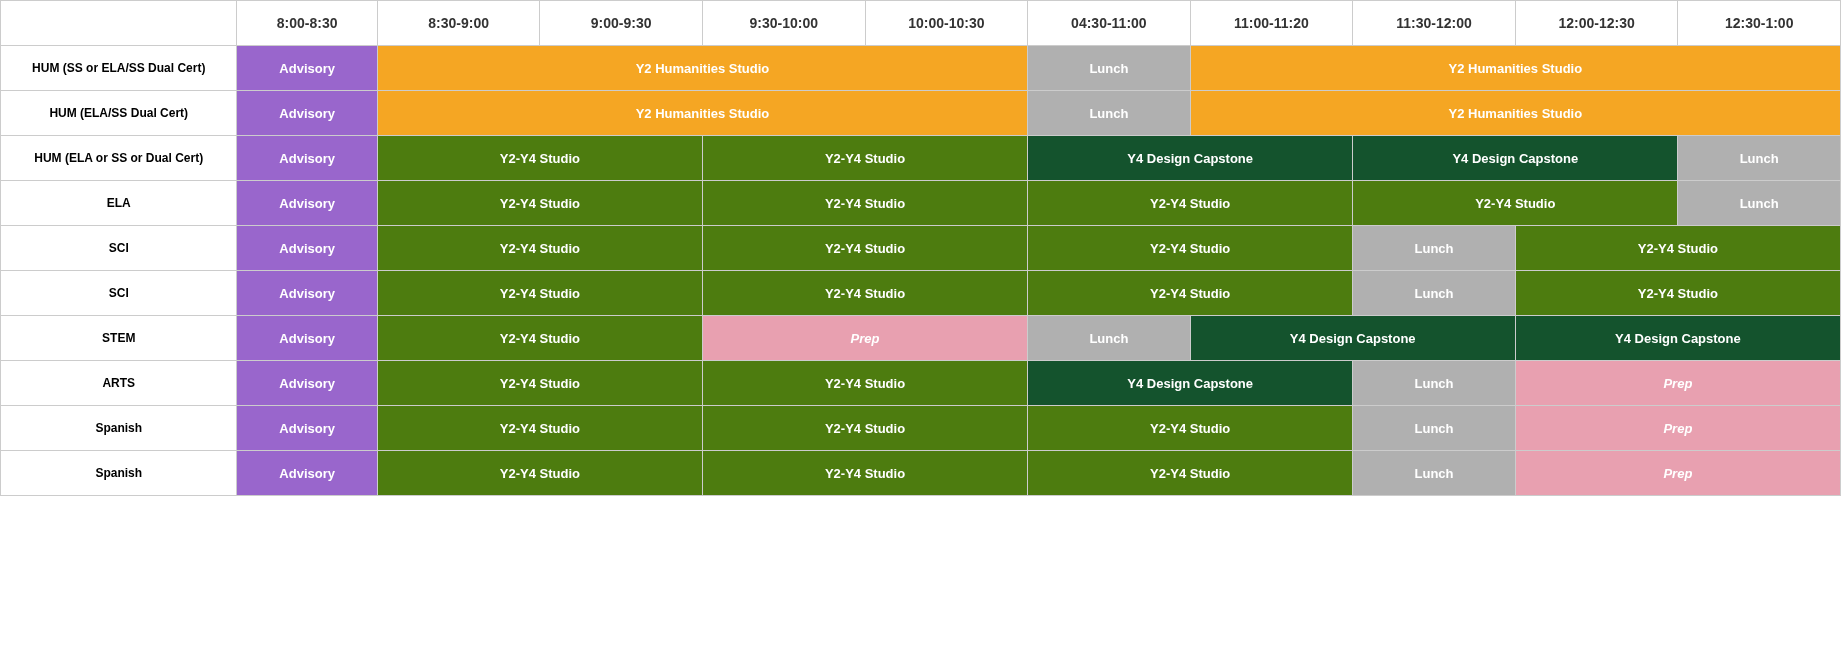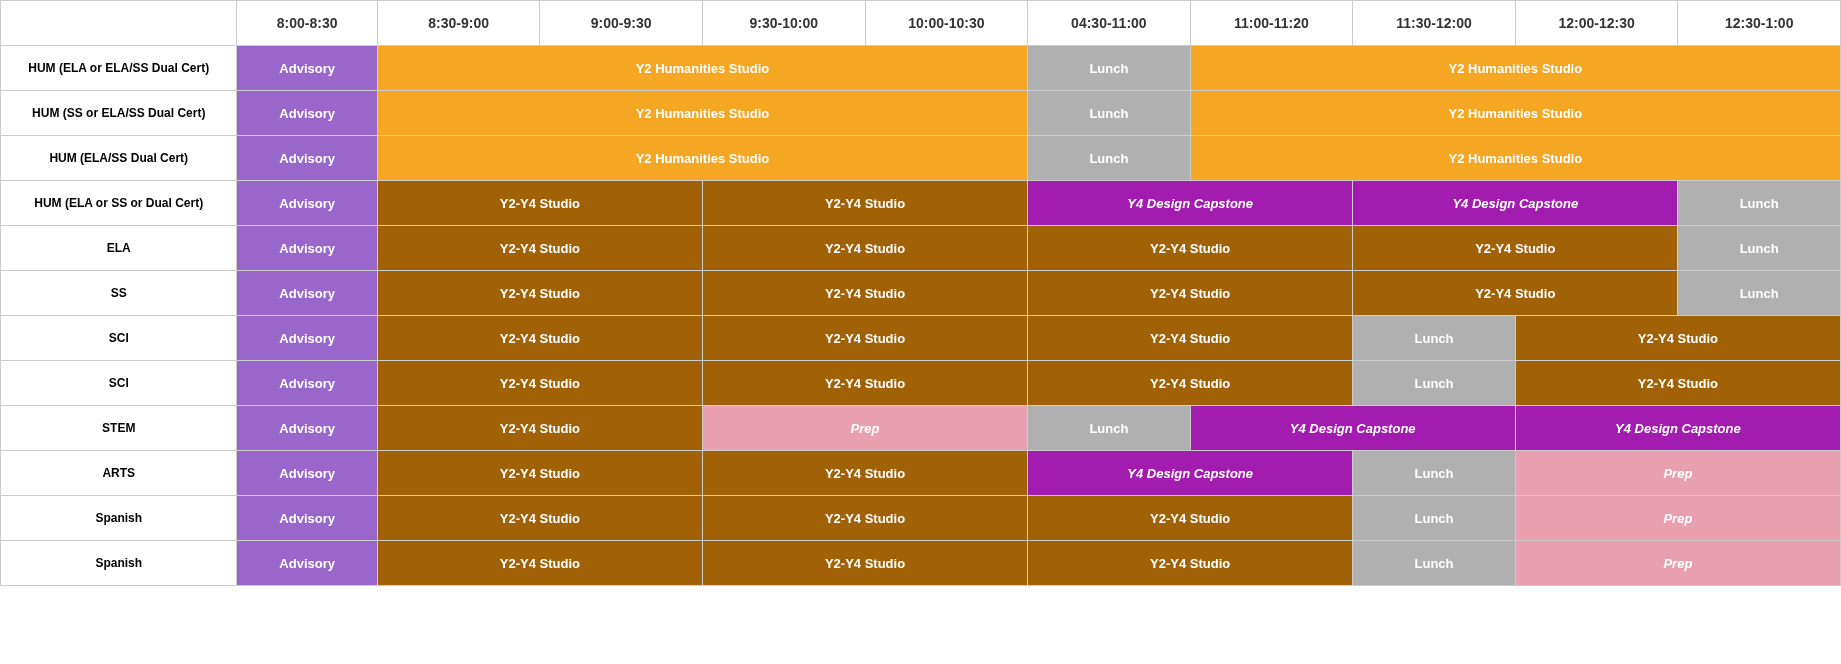--- a/index.html
+++ b/index.html
@@ -49,30 +49,29 @@
       font-weight: bold;
     }
 
     .cell-lunch {
       background: #b0b0b0;
       color: #fff;
       font-weight: bold;
     }
 
     .cell-y2y4-studio {
-      background: #a16207;
+      background: #4d7c0f;
       color: #fff;
       font-weight: bold;
     }
 
     .cell-y4-design {
-      background: #a21caf;
-      color: #fff;
-      font-weight: bold;
-      font-style: italic;
+      background: #14532d;
+      color: #fff;
+      font-weight: bold;
     }
 
     .cell-prep {
       background: #e8a0b0;
       color: #fff;
       font-weight: bold;
       font-style: italic;
     }
   </style>
 </head>
@@ -102,27 +101,20 @@
         <th>9:30-10:00</th>
         <th>10:00-10:30</th>
         <th>04:30-11:00</th>
         <th>11:00-11:20</th>
         <th>11:30-12:00</th>
         <th>12:00-12:30</th>
         <th>12:30-1:00</th>
       </tr>
     </thead>
     <tbody id="schedule-body">
-    <tr>
-          <td class="col-label">HUM (ELA or ELA/SS Dual Cert)</td>
-          <td colspan="1" class="cell-advisory">Advisory</td>
-          <td colspan="4" class="cell-y2-humanities">Y2 Humanities Studio</td>
-          <td colspan="1" class="cell-lunch">Lunch</td>
-          <td colspan="4" class="cell-y2-humanities">Y2 Humanities Studio</td>
-        </tr>
         <tr>
           <td class="col-label">HUM (SS or ELA/SS Dual Cert)</td>
           <td colspan="1" class="cell-advisory">Advisory</td>
           <td colspan="4" class="cell-y2-humanities">Y2 Humanities Studio</td>
           <td colspan="1" class="cell-lunch">Lunch</td>
           <td colspan="4" class="cell-y2-humanities">Y2 Humanities Studio</td>
         </tr>
         <tr>
           <td class="col-label">HUM (ELA/SS Dual Cert)</td>
           <td colspan="1" class="cell-advisory">Advisory</td>
@@ -134,29 +126,20 @@
           <td class="col-label">HUM (ELA or SS or Dual Cert)</td>
           <td colspan="1" class="cell-advisory">Advisory</td>
           <td colspan="2" class="cell-y2y4-studio">Y2-Y4 Studio</td>
           <td colspan="2" class="cell-y2y4-studio">Y2-Y4 Studio</td>
           <td colspan="2" class="cell-y4-design">Y4 Design Capstone</td>
           <td colspan="2" class="cell-y4-design">Y4 Design Capstone</td>
           <td colspan="1" class="cell-lunch">Lunch</td>
         </tr>
         <tr>
           <td class="col-label">ELA</td>
-          <td colspan="1" class="cell-advisory">Advisory</td>
-          <td colspan="2" class="cell-y2y4-studio">Y2-Y4 Studio</td>
-          <td colspan="2" class="cell-y2y4-studio">Y2-Y4 Studio</td>
-          <td colspan="2" class="cell-y2y4-studio">Y2-Y4 Studio</td>
-          <td colspan="2" class="cell-y2y4-studio">Y2-Y4 Studio</td>
-          <td colspan="1" class="cell-lunch">Lunch</td>
-        </tr>
-        <tr>
-          <td class="col-label">SS</td>
           <td colspan="1" class="cell-advisory">Advisory</td>
           <td colspan="2" class="cell-y2y4-studio">Y2-Y4 Studio</td>
           <td colspan="2" class="cell-y2y4-studio">Y2-Y4 Studio</td>
           <td colspan="2" class="cell-y2y4-studio">Y2-Y4 Studio</td>
           <td colspan="2" class="cell-y2y4-studio">Y2-Y4 Studio</td>
           <td colspan="1" class="cell-lunch">Lunch</td>
         </tr>
         <tr>
           <td class="col-label">SCI</td>
           <td colspan="1" class="cell-advisory">Advisory</td>

